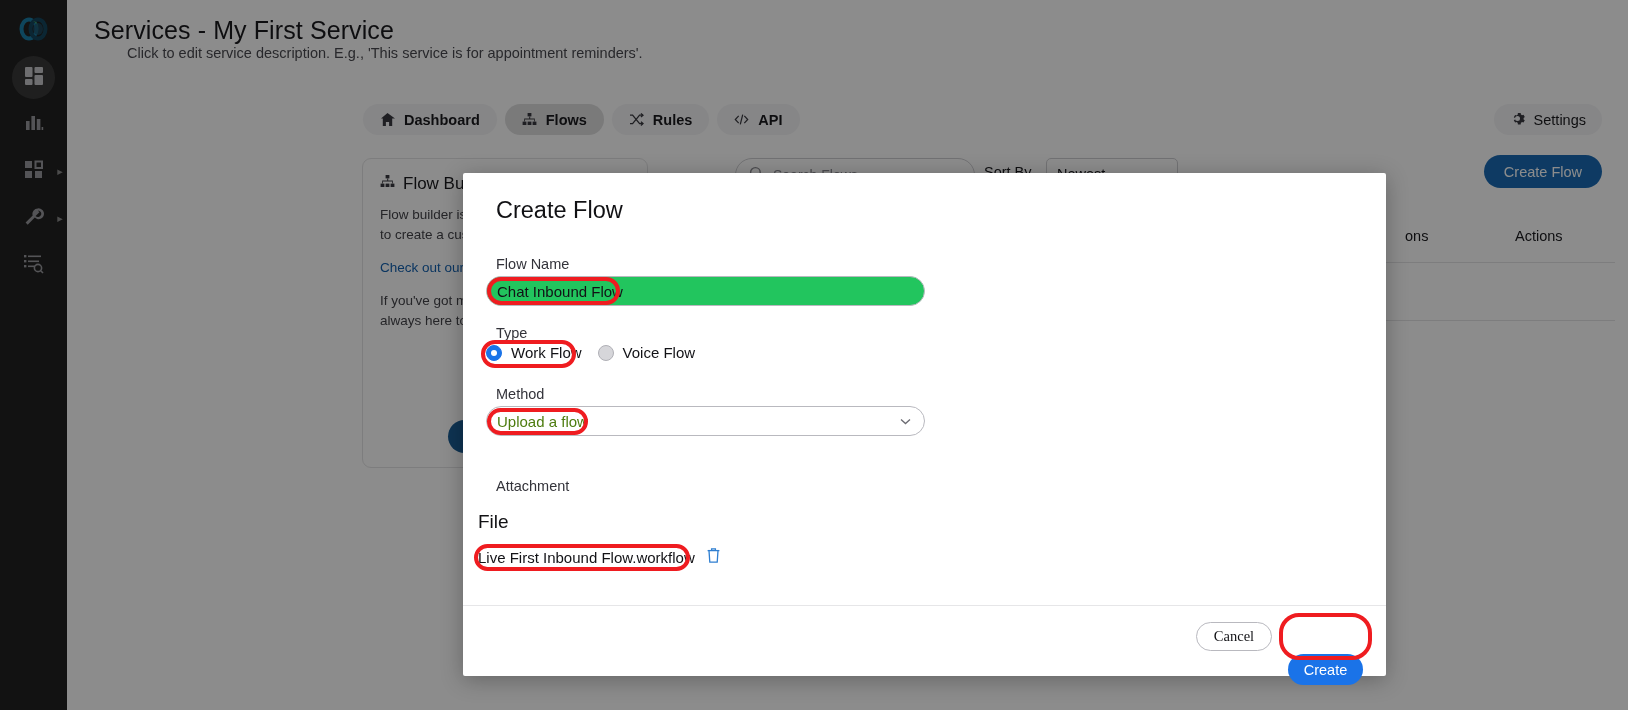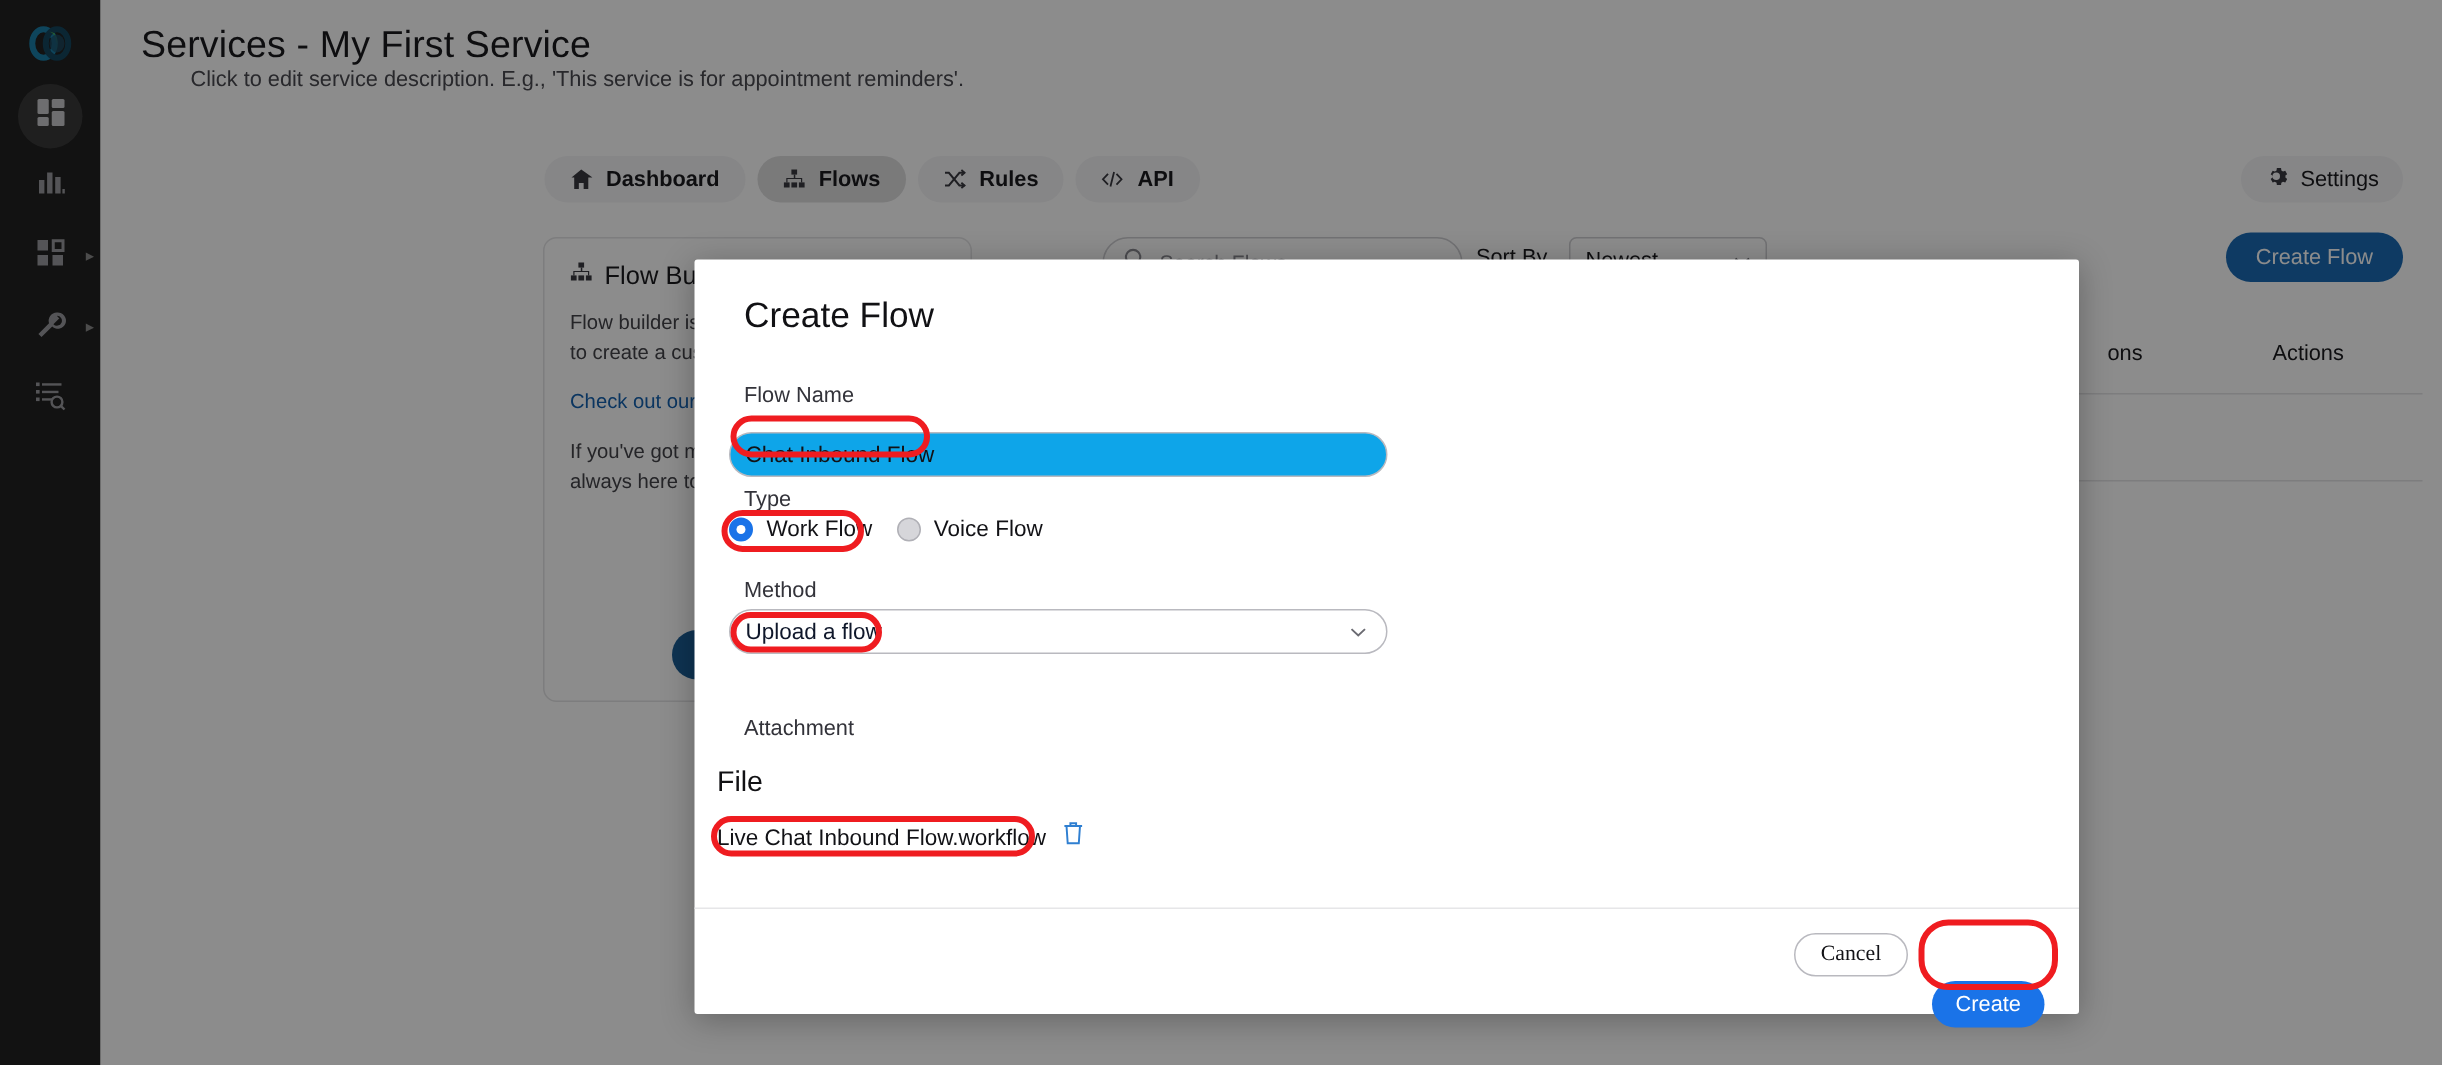--- a/index.html
+++ b/index.html
@@ -258,25 +258,25 @@
     font-size: 14.5px;
     color: #33333a;
   }
   .lbl-flowname { left: 496px; top: 256px; }
   .lbl-type     { left: 496px; top: 325px; }
   .lbl-method   { left: 496px; top: 386px; }
   .lbl-attach   { left: 496px; top: 478px; }
 
   .text-input {
     position: absolute;
-    left: 486px; top: 288px;
+    left: 486px; top: 276px;
     width: 439px; height: 30px;
     border: 1px solid #b9b9bf;
     border-radius: 15px;
-    background: #0ea5e9;
+    background: #22c55e;
     font-size: 15px;
     color: #121216;
     padding: 0 10px;
     display: flex; align-items: center;
     font-family: "Liberation Sans", sans-serif;
   }
 
   .radio-row {
     position: absolute;
     left: 486px; top: 344px;
@@ -309,21 +309,21 @@
   .radio-label { margin-left: 9px; margin-right: 16px; }
 
   .select-input {
     position: absolute;
     left: 486px; top: 406px;
     width: 439px; height: 30px;
     border: 1px solid #b9b9bf;
     border-radius: 15px;
     background: #fff;
     font-size: 15px;
-    color: #0f172a;
+    color: #4d7c0f;
     padding: 0 13px 0 10px;
     display: flex; align-items: center; justify-content: space-between;
   }
   .chev {
     width: 11px; height: 7px;
     color: #6b6b72;
     display: flex; align-items: center; justify-content: center;
   }
 
   .file-heading {
@@ -597,21 +597,21 @@
     <span class="chev">
       <svg width="11" height="7" viewBox="0 0 11 7" fill="none" stroke="#6b6b72" stroke-width="1.3">
           <path d="M1 1.4L5.5 5.6 10 1.4"></path>
         </svg>
     </span>
   </div>
 
   <div class="field-label lbl-attach">Attachment</div>
   <div class="file-heading">File</div>
   <div class="file-row">
-    <span class="file-name">Live Chat Inbound Flow.workflow</span>
+    <span class="file-name">Live First Inbound Flow.workflow</span>
     <span>
       <svg width="15" height="17" viewBox="0 0 15 17" fill="none" stroke="#2f7fd1" stroke-width="1.3">
         <path d="M1.6 3.6h11.8"></path>
           <path d="M5.6 3.6V1.8h3.8v1.8"></path>
         <path d="M3 3.6l.8 11.6h7.4L12 3.6"></path>
       </svg>
     </span>
   </div>
 
   <button class="btn-cancel">Cancel</button>

